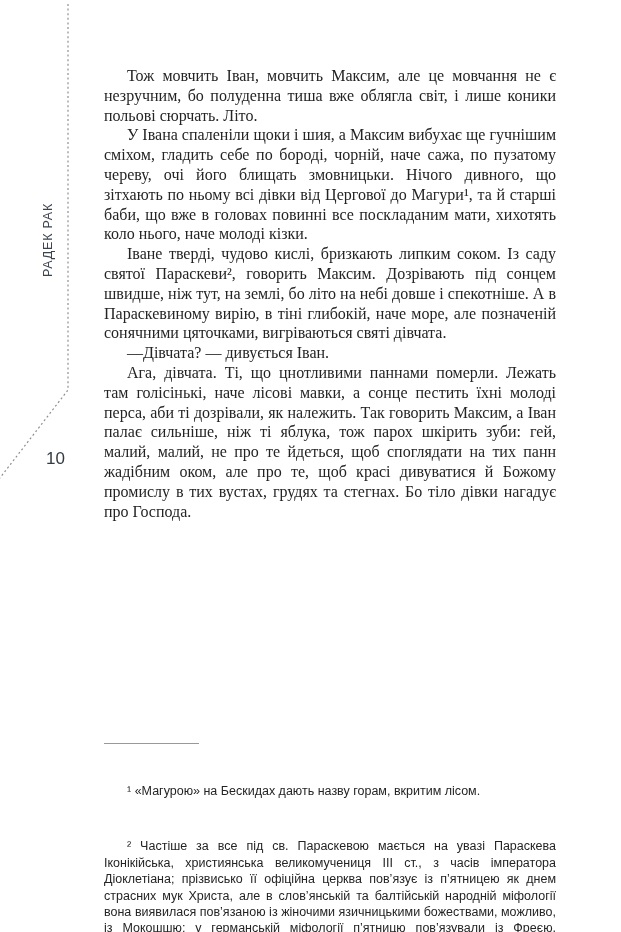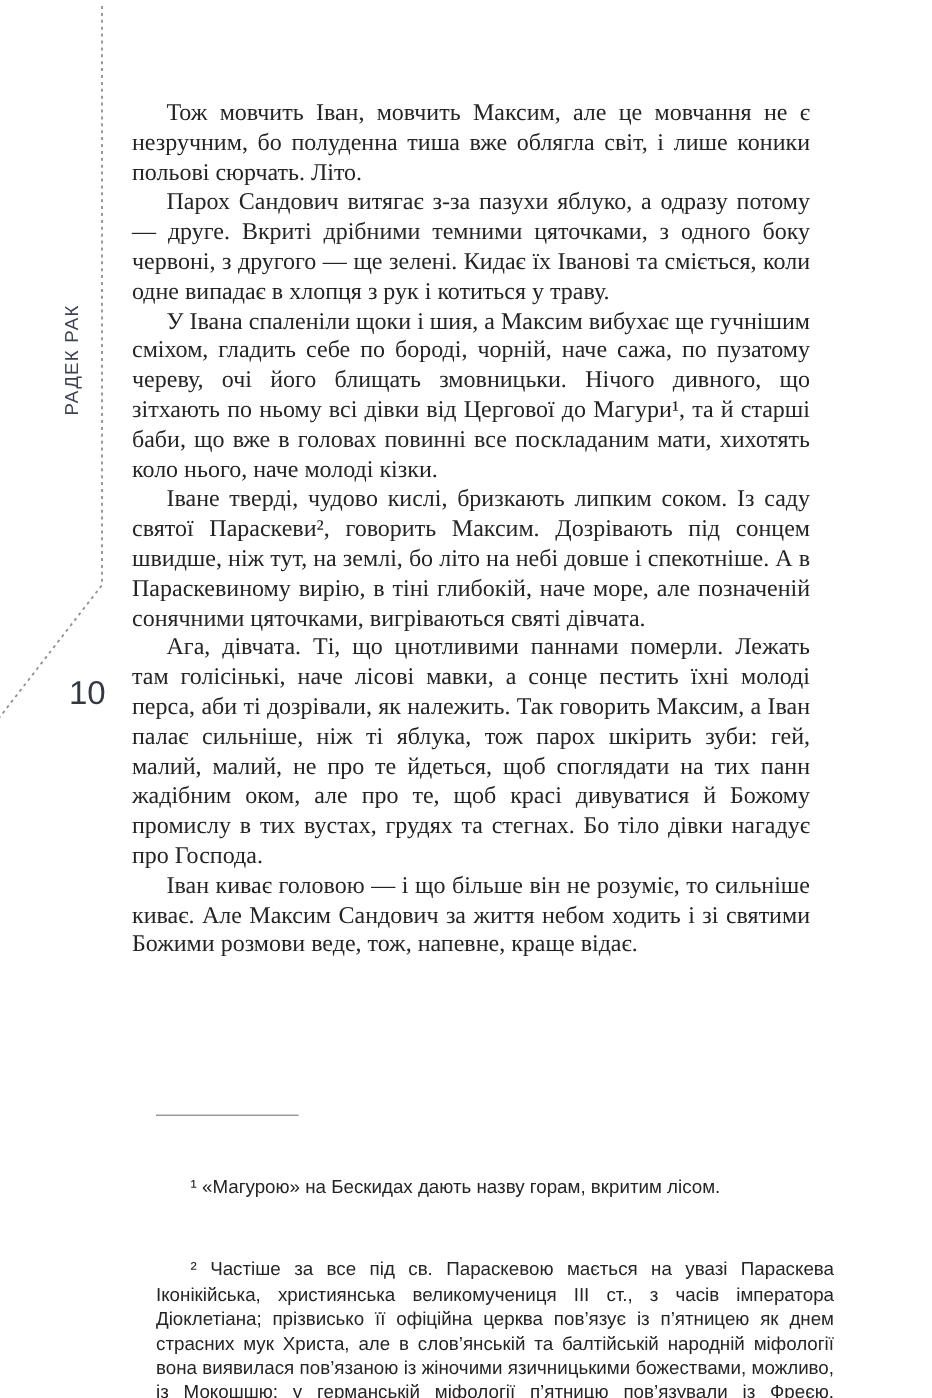--- a/index.html
+++ b/index.html
@@ -26,26 +26,26 @@
     font-family: "Liberation Sans", "DejaVu Sans", sans-serif;
     font-size: 12.5px;
     letter-spacing: 0.8px;
     color: #3c4350;
   }
   .page-number {
     position: absolute;
     left: 46px;
     top: 449px;
     font-family: "Liberation Sans", "DejaVu Sans", sans-serif;
-    font-size: 22px;
+    font-size: 17px;
     color: #333a42;
   }
   .text-column {
     position: absolute;
-    left: 88px;
+    left: 104px;
     top: 66px;
     width: 452px;
   }
   .body-par {
     font-family: "Liberation Serif", "DejaVu Serif", serif;
     font-size: 16px;
     line-height: 19.8px;
     text-align: justify;
     text-indent: 23px;
     color: #242424;
@@ -81,25 +81,24 @@
   <svg class="guide-svg" viewBox="0 0 90 500" xmlns="http://www.w3.org/2000/svg">
     <polyline points="68,4 68,390 -4,483" fill="none" stroke="#8f8f8f" stroke-width="1.2" stroke-dasharray="2 2.6"></polyline>
   </svg>
 
   <div class="running-title">РАДЕК РАК</div>
 
   <div class="page-number">10</div>
 
   <main class="text-column">
     <p class="body-par">Тож мовчить Іван, мовчить Максим, але це мовчання не є незручним, бо полуденна тиша вже облягла світ, і лише коники польові сюрчать. Літо.</p>
-    <p class="body-par">Парох Сандович витягає з-за пазухи яблуко, а одразу потому — друге. Вкриті дрібними темними цяточками, з одного боку червоні, з другого — ще зелені. Кидає їх Іванові та сміється, коли одне випадає в хлопця з рук і котиться у траву.</p>
     <p class="body-par">У Івана спаленіли щоки і шия, а Максим вибухає ще гучнішим сміхом, гладить себе по бороді, чорній, наче сажа, по пузатому череву, очі його блищать змовницьки. Нічого дивного, що зітхають по ньому всі дівки від Цергової до Магури¹, та й старші баби, що вже в головах повинні все поскладаним мати, хихотять коло нього, наче молоді кізки.</p>
     <p class="body-par">Іване тверді, чудово кислі, бризкають липким соком. Із саду святої Параскеви², говорить Максим. Дозрівають під сонцем швидше, ніж тут, на землі, бо літо на небі довше і спекотніше. А в Параскевиному вирію, в тіні глибокій, наче море, але позначеній сонячними цяточками, вигріваються святі дівчата.</p>
+    <p class="body-par">—Дівчата? — дивується Іван.</p>
     <p class="body-par">Ага, дівчата. Ті, що цнотливими паннами померли. Лежать там голісінькі, наче лісові мавки, а сонце пестить їхні молоді перса, аби ті дозрівали, як належить. Так говорить Максим, а Іван палає сильніше, ніж ті яблука, тож парох шкірить зуби: гей, малий, малий, не про те йдеться, щоб споглядати на тих панн жадібним оком, але про те, щоб красі дивуватися й Божому промислу в тих вустах, грудях та стегнах. Бо тіло дівки нагадує про Господа.</p>
-    <p class="body-par">Іван киває головою — і що більше він не розуміє, то сильніше киває. Але Максим Сандович за життя небом ходить і зі святими Божими розмови веде, тож, напевне, краще відає.</p>
   </main>
 
   <footer class="footnote-area">
     <div class="fn-rule"></div>
     <p class="footnote">¹ «Магурою» на Бескидах дають назву горам, вкритим лісом.</p>
     <p class="footnote">² Частіше за все під св. Параскевою мається на увазі Параскева Іконікійська, християнська великомучениця III ст., з часів імператора Діоклетіана; прізвисько її офіційна церква пов’язує із п’ятницею як днем страсних мук Христа, але в слов’янській та балтійській народній міфології вона виявилася пов’язаною із жіночими язичницькими божествами, можливо, із Мокошшю; у германській міфології п’ятницю пов’язували із Фреєю, богинею, яка опікувалася валькіріями, війною та коханням.</p>
   </footer>
 
 </div>
 

